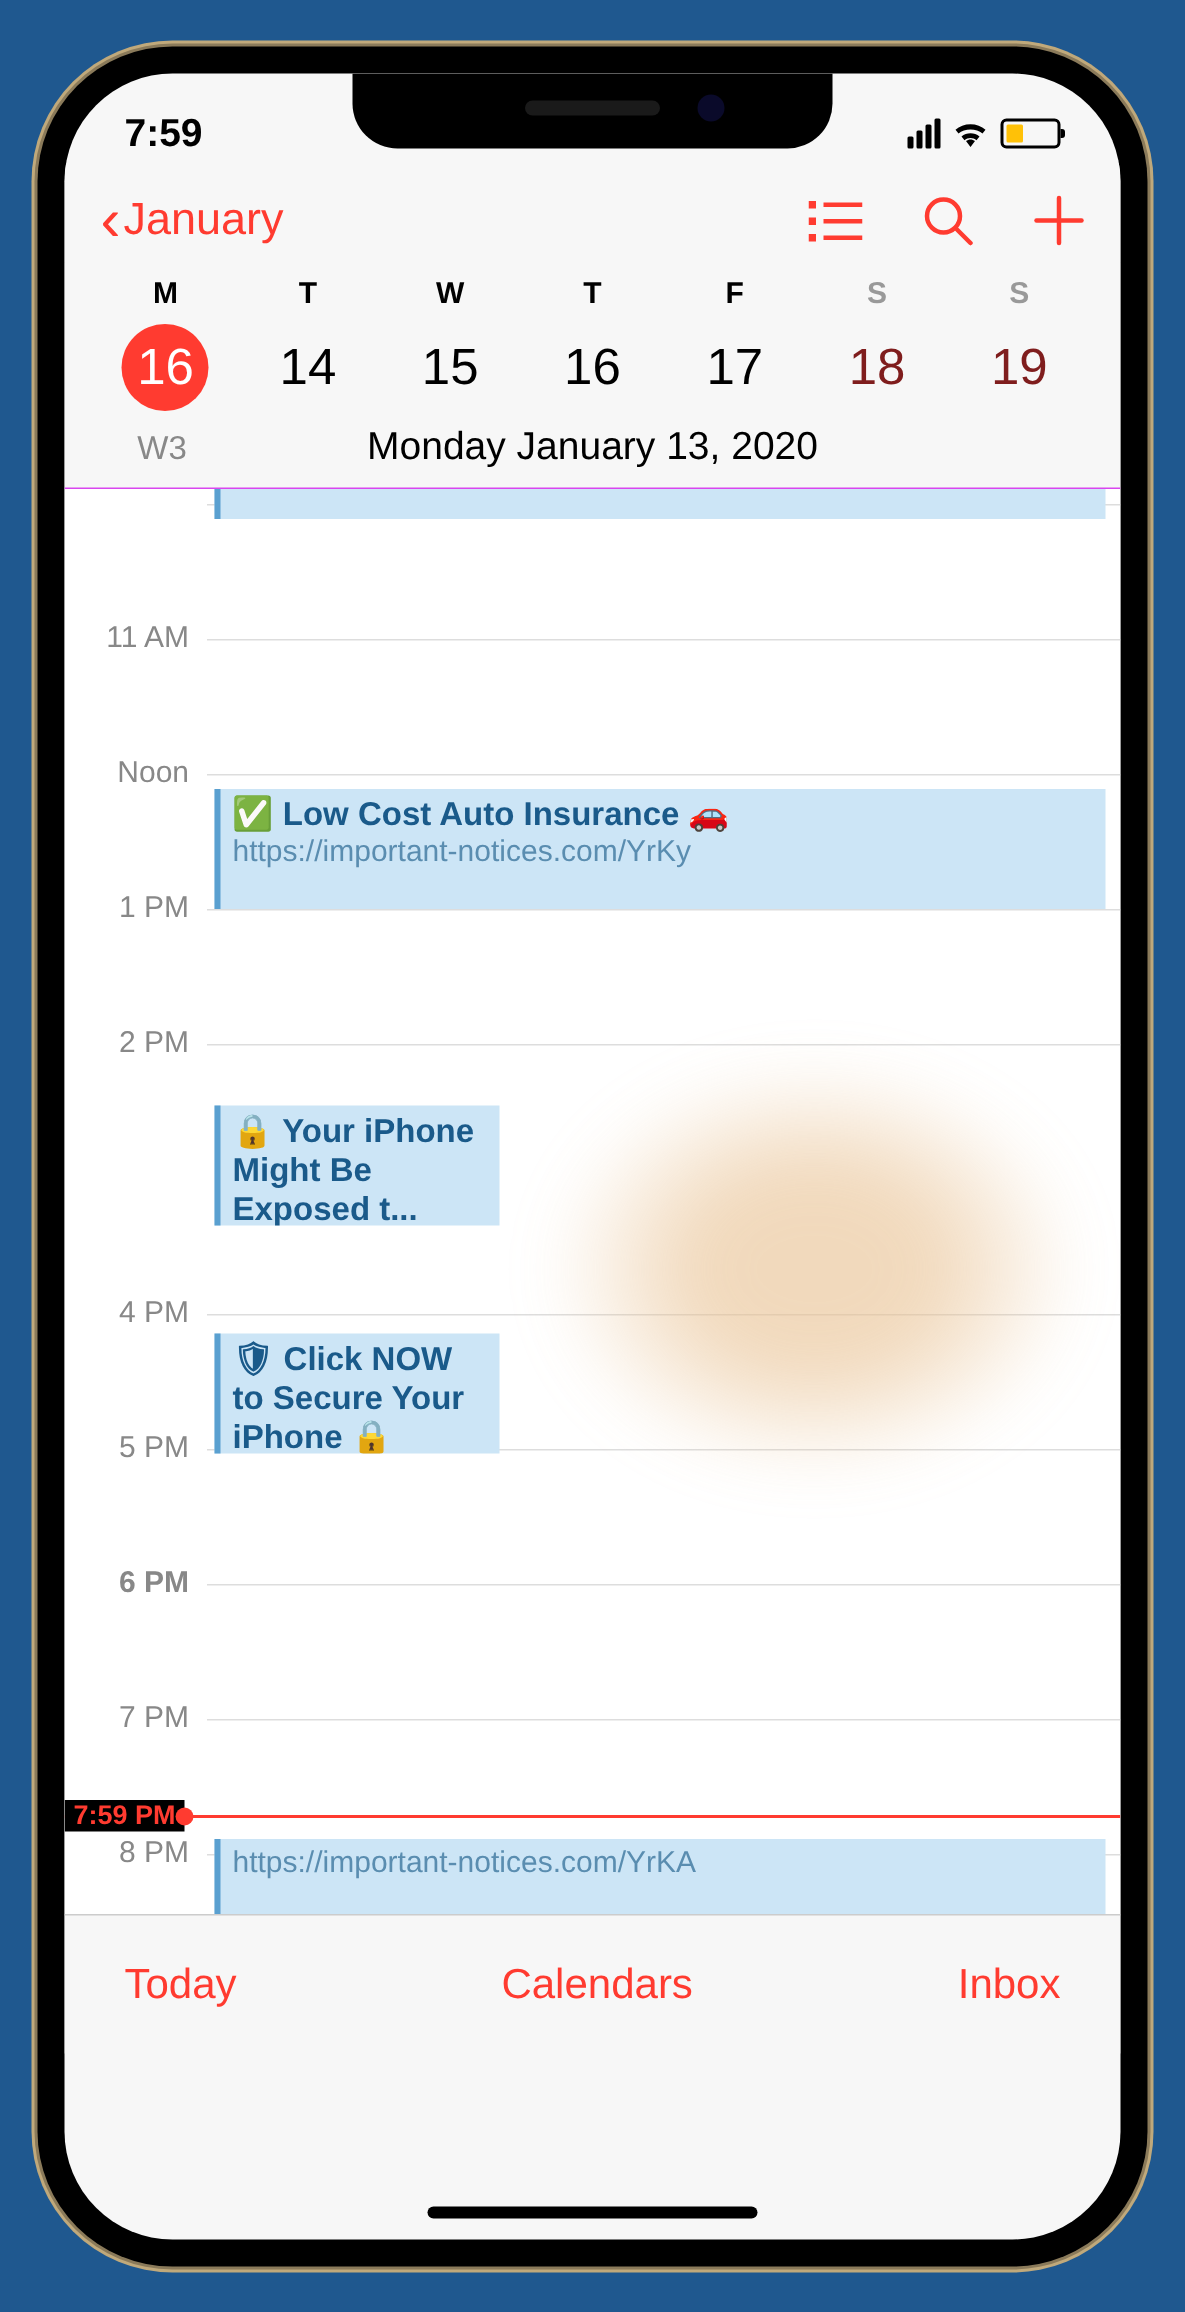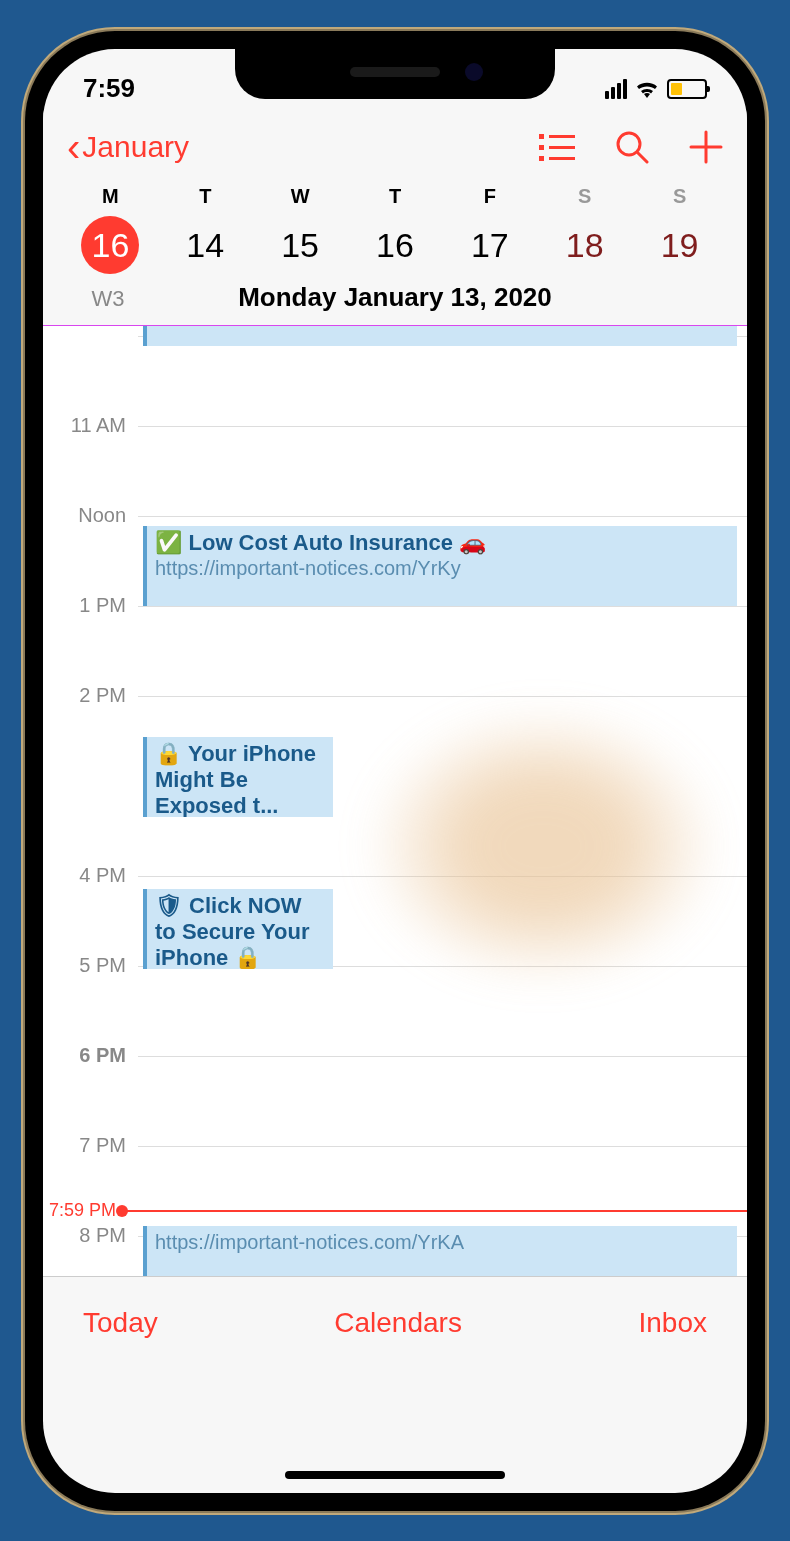--- a/index.html
+++ b/index.html
@@ -109,21 +109,21 @@
       width: 58px; height: 58px; line-height: 58px; display: inline-block; border-radius: 50%;
     }
     .daynum.selected { background: #ff3b30; color: #fff; font-weight: 500; }
     .daynum.weekend { color: #7f1d1d; }
     
     .date-row {
       display: flex; align-items: baseline; padding: 8px 20px 12px; background: #f7f7f7;
       border-bottom: 1px solid #d946ef;
     }
     .week-num { font-size: 22px; color: #888; width: 90px; text-align: center; }
-    .full-date { font-size: 26px; font-weight: 700; color: #000; flex: 1; text-align: center; margin-left: -90px; }
+    .full-date { font-size: 26px; font-weight: 400; color: #000; flex: 1; text-align: center; margin-left: -90px; }
     
     .timeline {
       background: #fff; position: relative; height: 950px; overflow: hidden;
     }
     .hour-row {
       display: flex; align-items: flex-start; height: 90px; position: relative;
     }
     .hour-label {
       width: 95px; text-align: right; font-size: 20px; color: #888;
       padding-right: 12px; margin-top: -12px;
@@ -138,21 +138,21 @@
     }
     .event-title { font-size: 22px; font-weight: 700; color: #1a5a8a; line-height: 1.2; }
     .event-url { font-size: 20px; color: #5a8db0; line-height: 1.2; }
     .event.narrow .event-title { font-size: 22px; }
     
     .now-line {
       position: absolute; left: 0; right: 0; height: 2px; background: #ff3b30;
       display: flex; align-items: center;
     }
     .now-time {
-      font-size: 18px; color: #ff3b30; font-weight: 400; background: #ffffff;
+      font-size: 18px; color: #ff3b30; font-weight: 700; background: #000000;
       padding: 0 6px; white-space: nowrap;
     }
     .now-dot {
       width: 12px; height: 12px; background: #ff3b30; border-radius: 50%;
       margin-left: -6px;
     }
     
     .toolbar {
       display: flex; justify-content: space-between; align-items: center;
       padding: 30px 40px; border-top: 1px solid #ccc; background: #f7f7f7;

